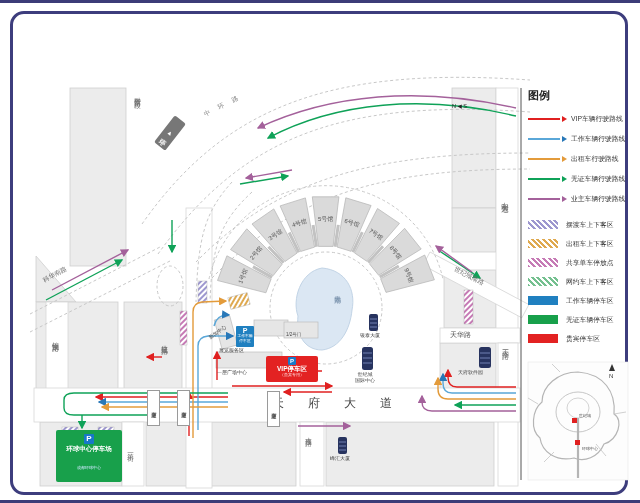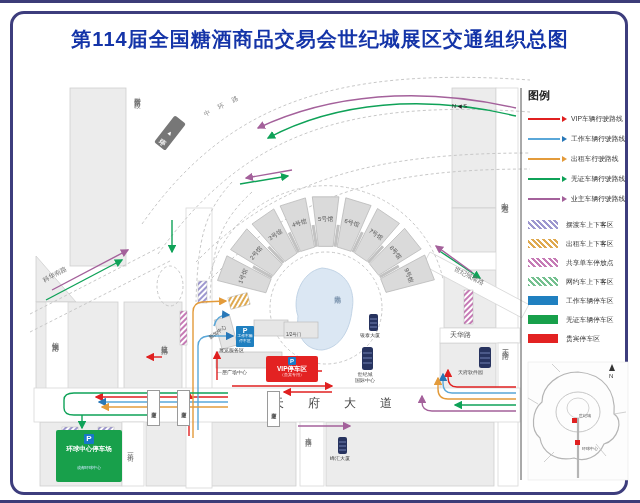--- a/index.html
+++ b/index.html
@@ -36,21 +36,20 @@
 </style>
 </head>
 <body>
 <div class="stage">
 
 <div class="edge" style="top:0;"></div>
 <div class="edge" style="top:500px;"></div>
 
 <div class="frame"></div>
 
-<div class="title">第114届全国糖酒商品交易会世纪城展区交通组织总图</div>
 
 <svg width="640" height="503" viewBox="0 0 640 503">
   <defs>
     <pattern id="hLav" patternUnits="userSpaceOnUse" width="4" height="4" patternTransform="rotate(45)">
       <rect width="4" height="4" fill="#ffffff"></rect>
           <rect width="2" height="4" fill="#9d97cf"></rect>
     </pattern>
     <pattern id="hOrg" patternUnits="userSpaceOnUse" width="4" height="4" patternTransform="rotate(45)">
       <rect width="4" height="4" fill="#ffffff"></rect>
           <rect width="2" height="4" fill="#dfa94f"></rect>

